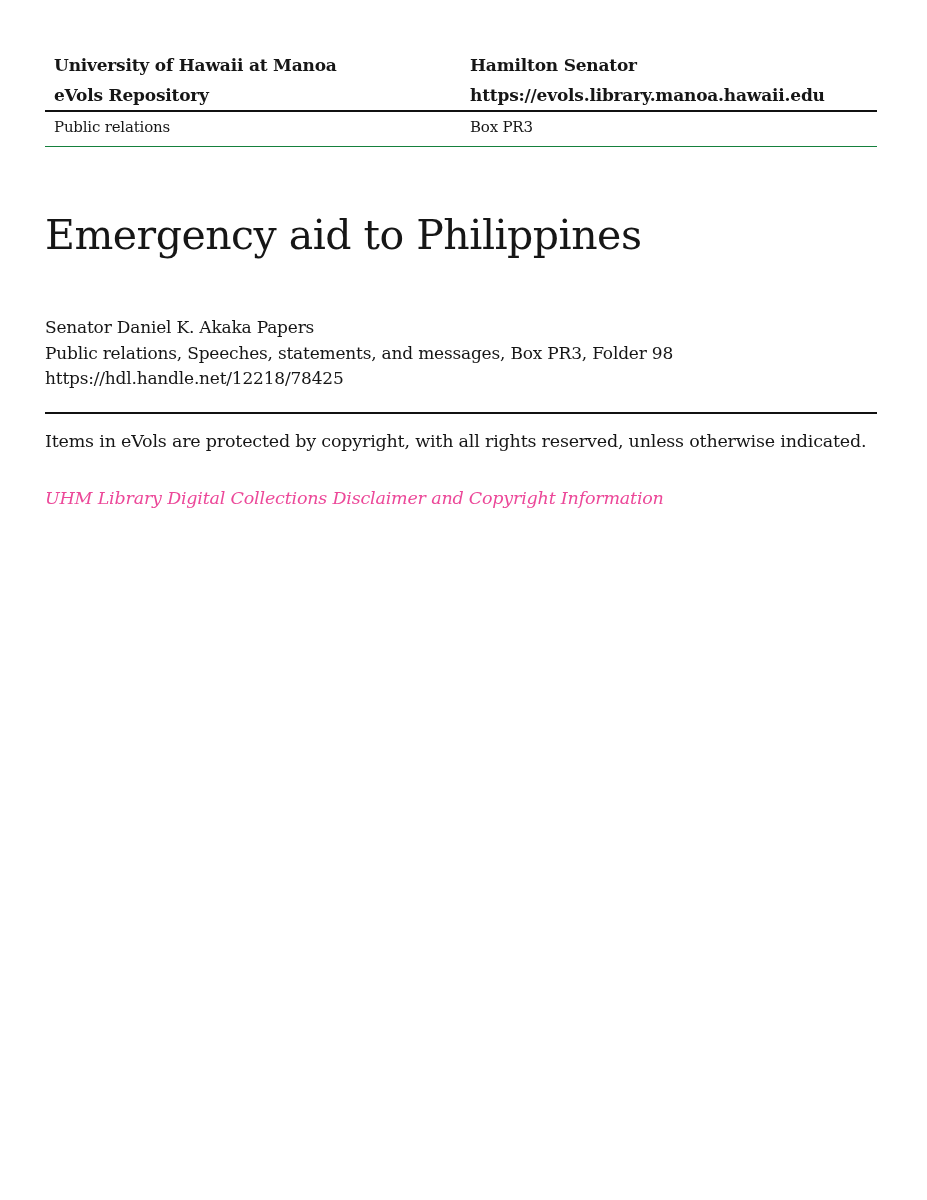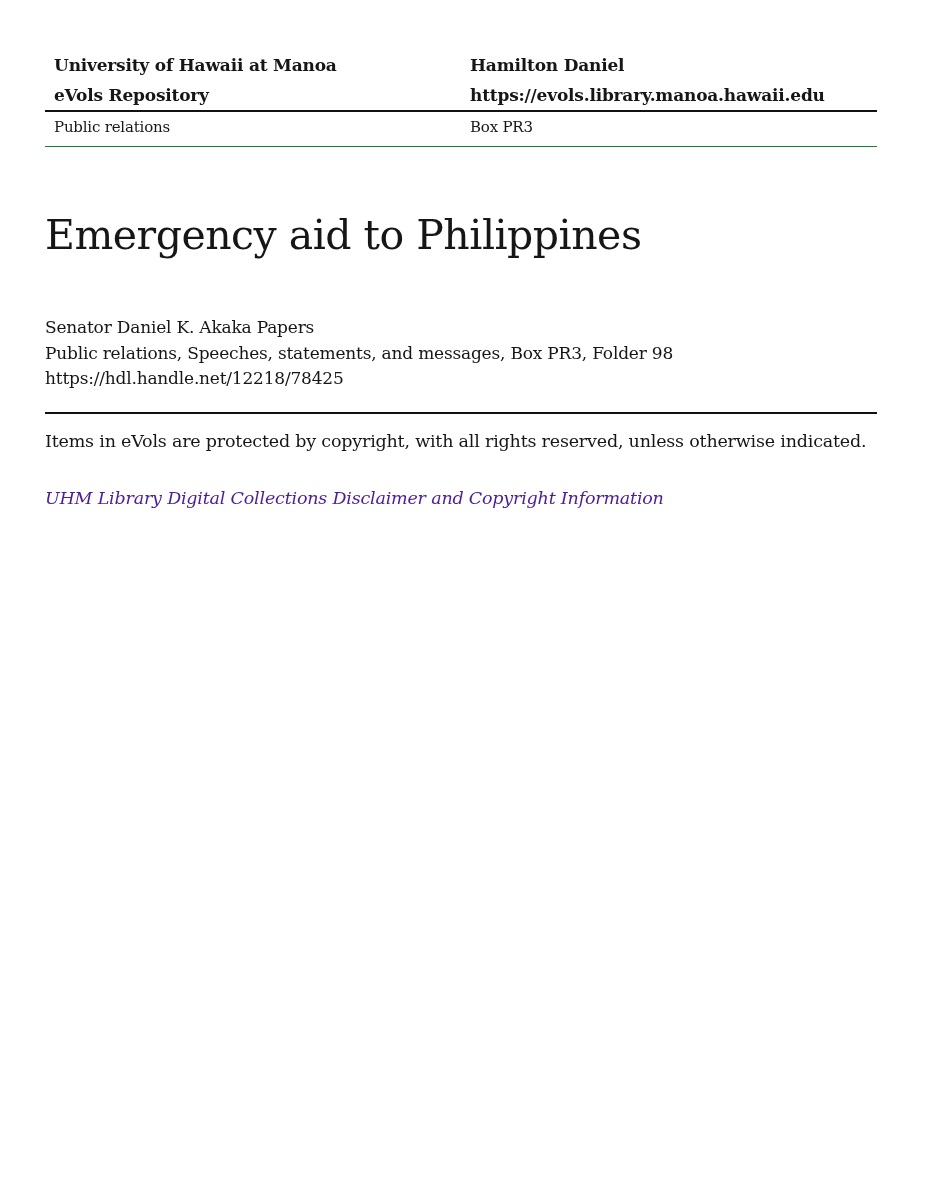--- a/index.html
+++ b/index.html
@@ -68,39 +68,39 @@
   .copyright {
     margin-top: 15px;
     font-size: 17.5px;
     line-height: 24px;
   }
   .disclaimer {
     margin-top: 33px;
     font-size: 17.5px;
     line-height: 24px;
     font-style: italic;
-    color: #4c1d95;
+    color: #ec4899;
     text-decoration: none;
     display: inline-block;
   }
 </style>
 </head>
 <body>
 
 <div class="page">
   <div class="content">
 
     <div class="header-table">
       <div class="header-row-1">
         <div class="header-cell">
           <div class="line">University of Hawaii at Manoa</div>
           <div class="line">eVols Repository</div>
         </div>
         <div class="header-cell">
-          <div class="line">Hamilton Daniel</div>
+          <div class="line">Hamilton Senator</div>
           <div class="line">https://evols.library.manoa.hawaii.edu</div>
         </div>
       </div>
       <div class="header-row-2">
         <div class="header-cell">Public relations</div>
         <div class="header-cell">Box PR3</div>
       </div>
     </div>
 
     <h1 class="doc-title">Emergency aid to Philippines</h1>

